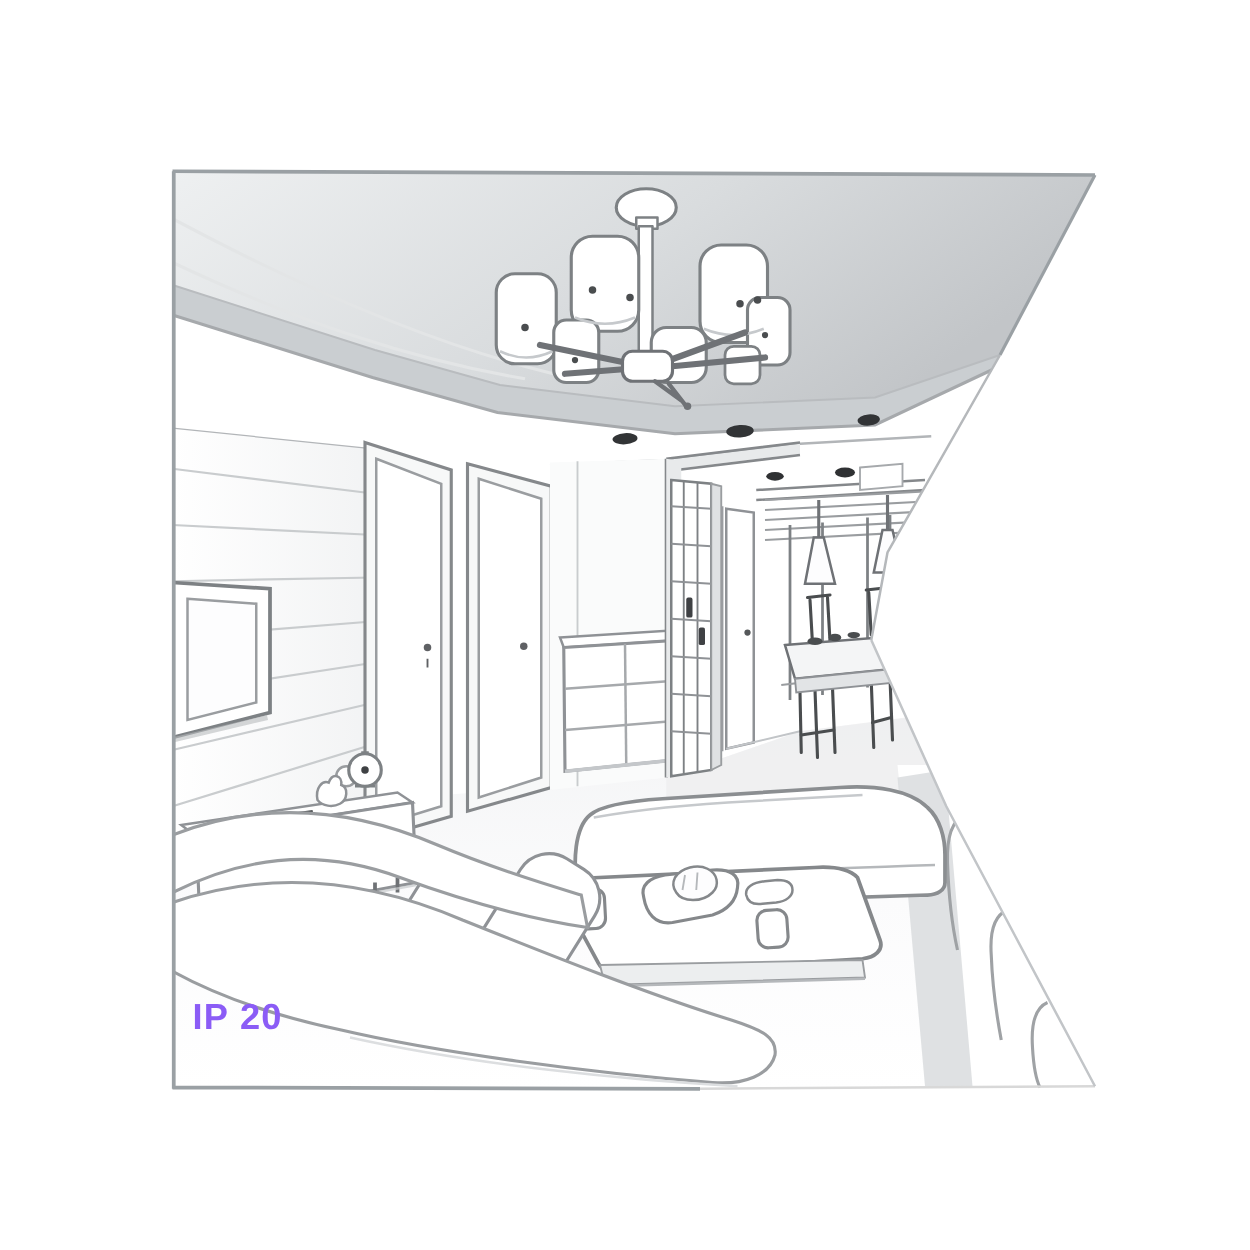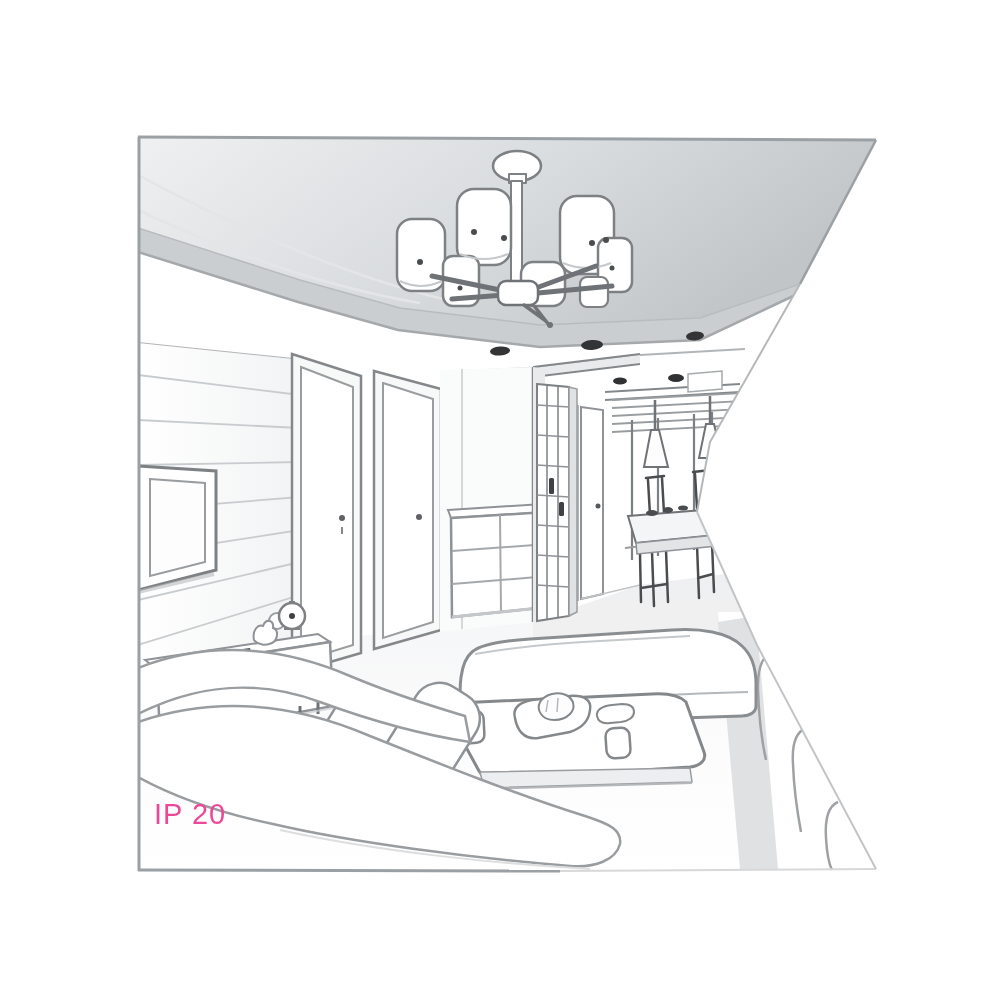--- a/index.html
+++ b/index.html
@@ -1,20 +1,20 @@
 <!DOCTYPE html>
 <html><head>
 <meta charset="utf-8">
 <style>
   html,body{margin:0;padding:0;background:#ffffff;}
   .stage{position:relative;width:1000px;height:1000px;background:#ffffff;overflow:hidden;
          font-family:"Liberation Sans",sans-serif;}
   .stage svg{position:absolute;left:0;top:0;}
-  .ip-label{position:absolute;left:154px;top:800px;font-size:29px;font-weight:400;
-            color:#ec4899;letter-spacing:1px;line-height:1;}
+  .ip-label{position:absolute;left:154px;top:800px;font-size:29px;font-weight:700;
+            color:#8b5cf6;letter-spacing:1px;line-height:1;}
 </style>
 </head>
 <body>
 
 <div class="stage">
 <svg width="1000" height="1000" viewBox="0 0 1000 1000">
   <defs>
     <clipPath id="frame">
           <path d="M138,137 L876,140 L800,284 L710,442 L697,512 L757,645 L876,869 L876,871 L138,871 Z"></path>
         </clipPath>

